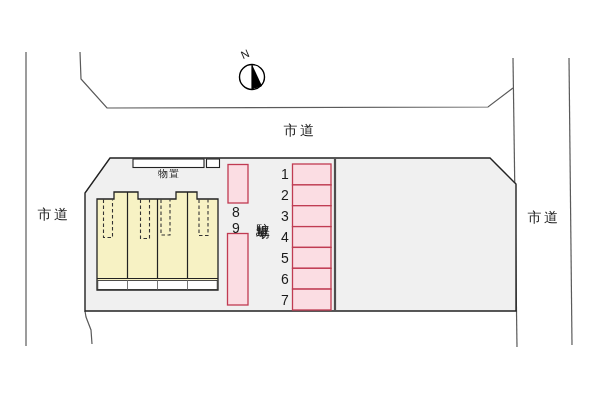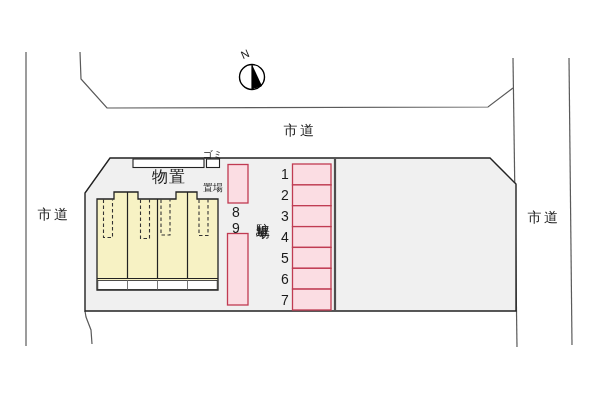--- a/index.html
+++ b/index.html
@@ -4,21 +4,21 @@
 <style>
   html,body{margin:0;padding:0;background:#ffffff;}
   #stage{
     position:relative;width:600px;height:400px;background:#ffffff;overflow:hidden;
     font-family:"Liberation Sans","DejaVu Sans",sans-serif;color:#1a1a1a;
   }
   #plan-svg{position:absolute;left:0;top:0;}
   .lbl{position:absolute;color:#1a1a1a;white-space:pre;}
   .road-lbl{font-size:14px;letter-spacing:2.5px;font-weight:400;}
   .small-lbl{font-size:10px;line-height:11px;text-align:center;}
-  .storage-lbl{font-size:16px;text-align:center;letter-spacing:1px;}
+  .storage-lbl{font-size:10px;text-align:center;letter-spacing:1px;}
   .num-lbl{font-size:14px;width:14px;text-align:center;}
   .vertical-lbl{
     font-size:13.5px;letter-spacing:1.5px;
     writing-mode:vertical-rl;text-orientation:upright;
   }
   .north-lbl{font-size:11px;transform:rotate(-24deg);}
   
   .roadline{stroke:#5a5a5a;stroke-width:1.2;fill:none;}
   .parcel{fill:#F0F0F0;stroke:#222222;stroke-width:1.4;}
   .parceldiv{stroke:#4d4d4d;stroke-width:2.2;}
@@ -85,24 +85,20 @@
   </svg>
 
   <div class="lbl road-lbl" style="left:270px;top:122px;width:60px;text-align:center;">市道</div>
   <div class="lbl road-lbl" style="left:24px;top:206px;width:60px;text-align:center;">市道</div>
   <div class="lbl road-lbl" style="left:514px;top:209px;width:60px;text-align:center;">市道</div>
 
   <div class="lbl north-lbl" style="left:239px;top:48px;width:12px;text-align:center;">N</div>
 
   <div class="lbl storage-lbl" style="left:141px;top:166.5px;width:56px;">物置</div>
 
-  <div class="lbl small-lbl" style="left:194px;top:126.5px;width:38px;">
-    <div>ゴミ</div>
-    <div>置場</div>
-  </div>
 
   <div class="lbl vertical-lbl" style="left:253.5px;top:212px;">駐車場</div>
 
   <div class="lbl num-lbl" style="left:229px;top:204px;">8</div>
   <div class="lbl num-lbl" style="left:229px;top:219.5px;">9</div>
 
   <div class="lbl num-lbl" style="left:278px;top:166px;">1</div>
   <div class="lbl num-lbl" style="left:278px;top:187px;">2</div>
   <div class="lbl num-lbl" style="left:278px;top:208px;">3</div>
   <div class="lbl num-lbl" style="left:278px;top:229px;">4</div>

